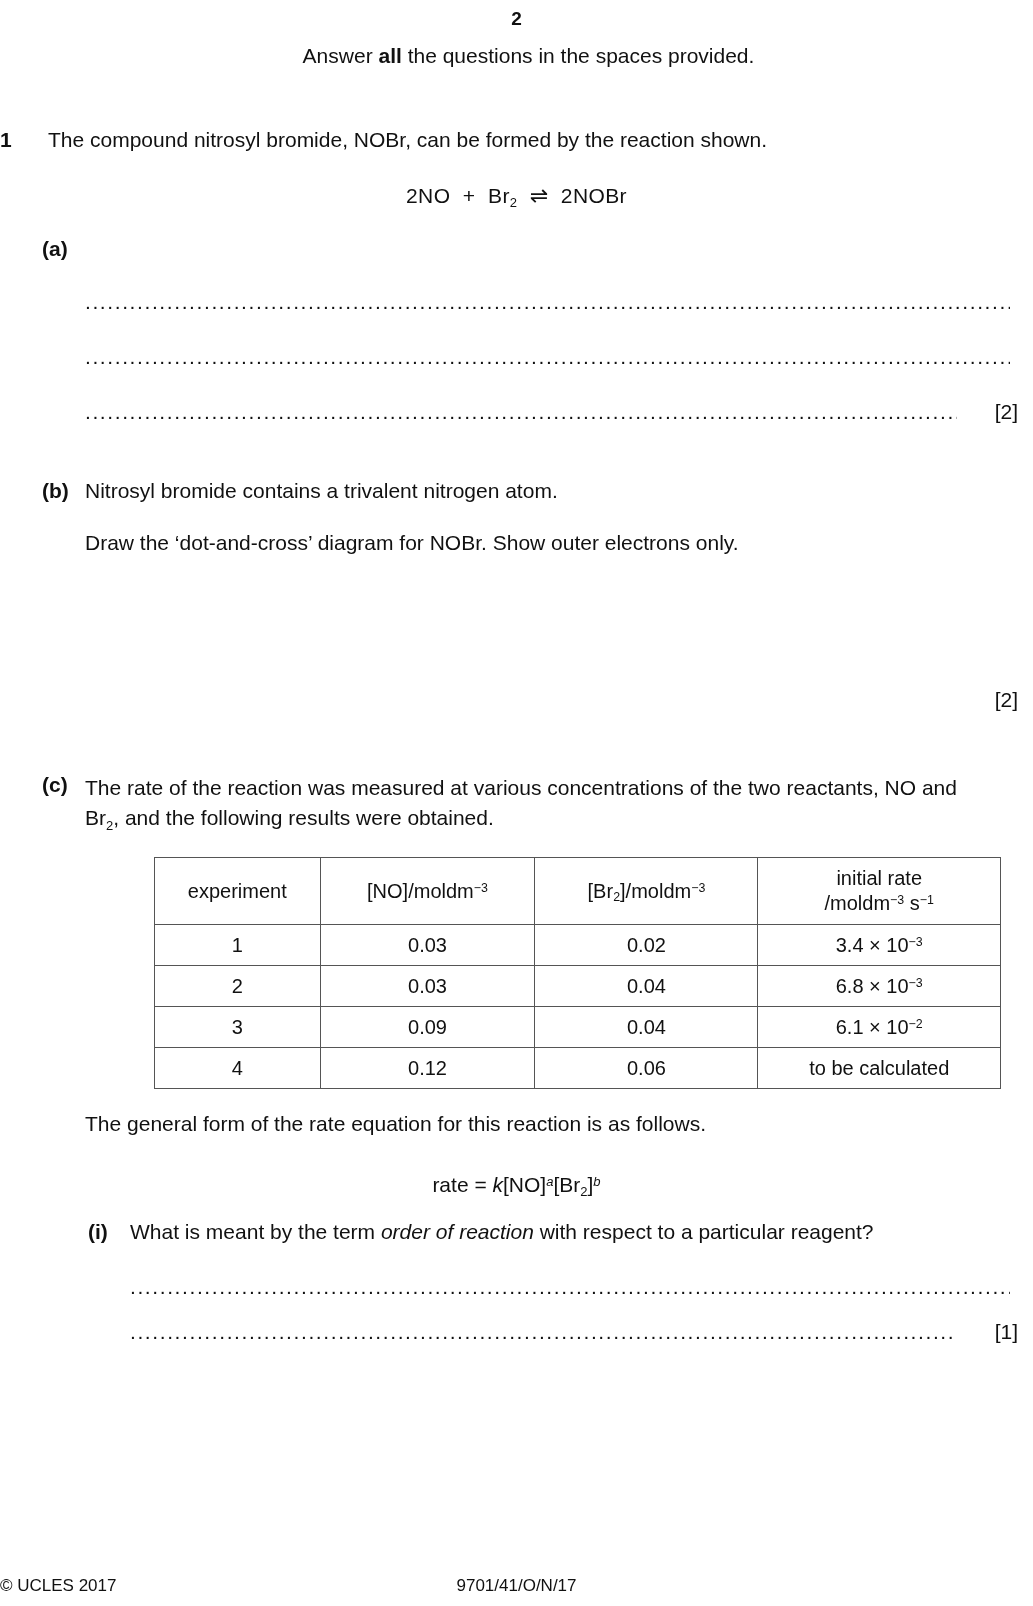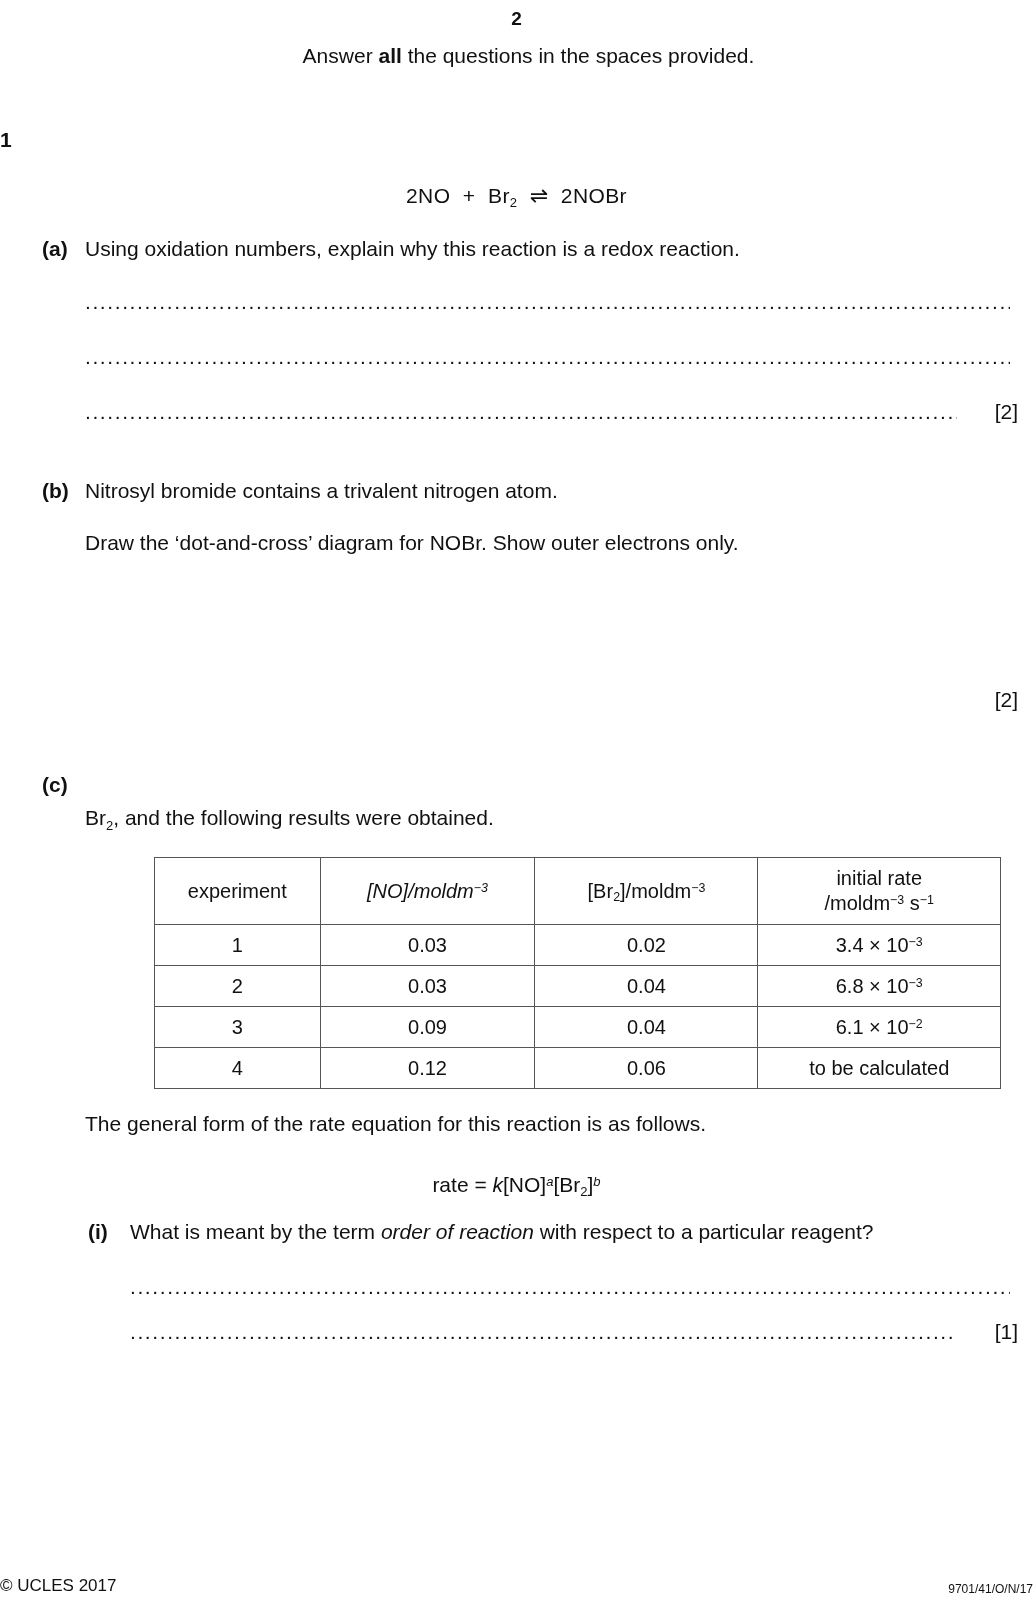--- a/index.html
+++ b/index.html
@@ -110,78 +110,78 @@
   .results-table td, .results-table th {
     border: 1px solid #555555;
     text-align: center;
     font-weight: normal;
     padding: 5px 4px;
     line-height: 1.25;
   }
   .results-table thead td { height: 56px; }
   .results-table tbody td { height: 30px; }
   .col-exp  { width: 135px; }
-  .col-no   { width: 178px; font-style: italic; }
+  .col-no   { width: 178px; }
   .col-br   { width: 185px; }
   .col-rate { width: 202px; }
 
   .nowrapcell { white-space: nowrap; }
 
   
   .footer-left {
     bottom: 10px; left: 0;
     font-size: 17px;
   }
   .footer-center {
     bottom: 10px; left: 0; width: 1033px;
-    text-align: right;
-    font-size: 12px;
+    text-align: center;
+    font-size: 17px;
     margin-top: 44px;
   }
 </style>
 </head>
 <body>
 
 <div id="page">
 
   <div class="abs page-num">2</div>
 
   <div class="abs answer-instruction">
     <span>Answer </span><span class="b">all</span><span> the questions in the spaces provided.</span>
   </div>
 
   <div class="abs q-number">1</div>
+  <div class="abs q-stem">The compound nitrosyl bromide, NOBr, can be formed by the reaction shown.</div>
 
   <div class="abs equation">
     <span>2NO</span>&nbsp;
     <span>+</span>&nbsp;
     <span><span>Br</span><sub>2</sub></span>
     <span class="eqarrow">⇌</span>
     <span>2NOBr</span>
   </div>
 
   <div class="abs part-label" style="top:237px;">(a)</div>
-  <div class="abs part-text" style="top:237px;">Using oxidation numbers, explain why this reaction is a redox reaction.</div>
 
   <div class="abs dotline" style="top:290px; left:85px; width:925px;">.....................................................................................................................................................................................................................</div>
   <div class="abs dotline" style="top:345px; left:85px; width:925px;">.....................................................................................................................................................................................................................</div>
   <div class="abs dotline" style="top:400px; left:85px; width:872px;">.....................................................................................................................................................................................................................</div>
   <div class="abs mark" style="top:400px; left:968px; width:50px;">[2]</div>
 
   <div class="abs part-label" style="top:479px;">(b)</div>
   <div class="abs part-text" style="top:479px;">Nitrosyl bromide contains a trivalent nitrogen atom.</div>
   <div class="abs part-text" style="top:531px;">Draw the ‘dot-and-cross’ diagram for NOBr. Show outer electrons only.</div>
 
   <div class="abs" style="top:570px; left:85px; width:925px; height:115px;"></div>
 
   <div class="abs mark" style="top:688px; left:968px; width:50px;">[2]</div>
 
   <div class="abs part-label" style="top:773px;">(c)</div>
   <div class="abs part-text" style="top:773px; width:930px; line-height:1.45;">
-    <br>
+    <span>The rate of the reaction was measured at various concentrations of the two reactants, NO and</span><br>
     <span><span>Br</span><sub>2</sub></span><span>, and the following results were obtained.</span>
   </div>
 
   <table class="results-table">
     <thead>
       <tr>
         <td class="col-exp">experiment</td>
         <td class="col-no nowrapcell">
           <span>[NO]</span><span>/moldm</span><sup>−3</sup>
         </td>

